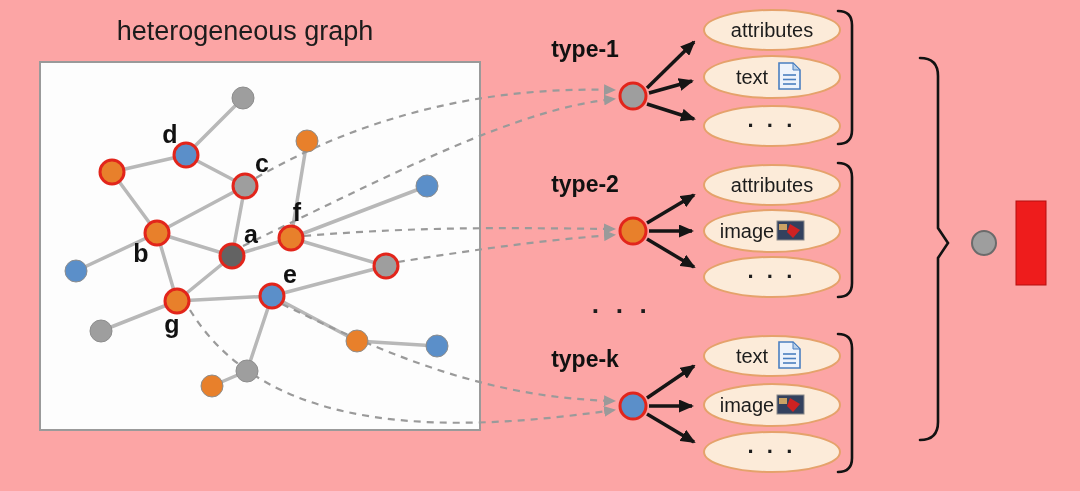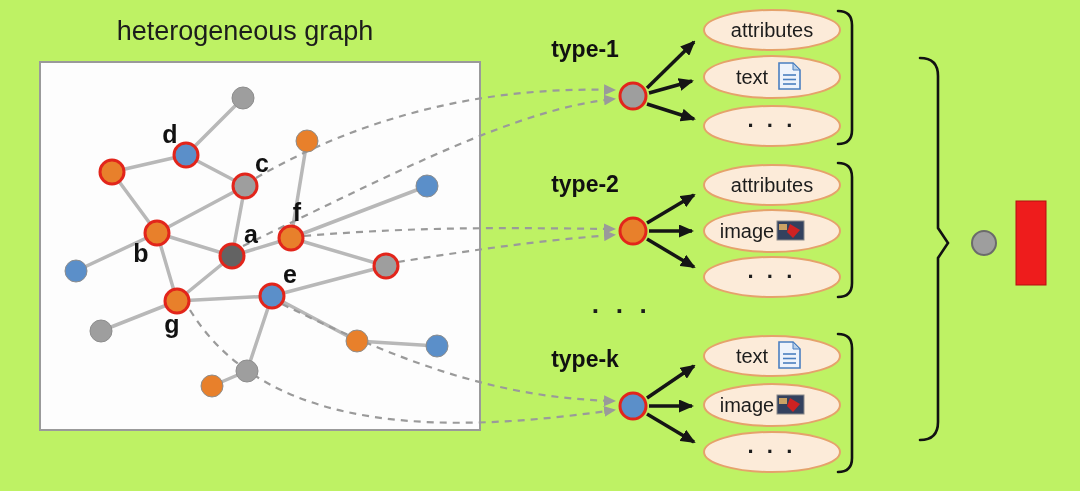--- a/index.html
+++ b/index.html
@@ -2,21 +2,21 @@
 <html style="--node_gray: #9e9e9e; --node_dark_gray: #636363; --node_orange: #e8802b; --node_blue: #5b8fc9; --node_ring_red: #e2251b; --edge_gray: #b8b8b8; --dashed_gray: #9a9a9a; --oval_fill: #fcebd9; --oval_border: #e5a26b; --arrow_black: #151515; --box_border: #9a9a9a; --embedding_red: #ee1c1c;"><head>
 <meta charset="utf-8">
 <style>
   :root{
     --node_gray:#9e9e9e; --node_dark_gray:#636363; --node_orange:#e8802b;
     --node_blue:#5b8fc9; --node_ring_red:#e2251b; --edge_gray:#b8b8b8;
     --dashed_gray:#9a9a9a; --oval_fill:#fcebd9; --oval_border:#e5a26b;
     --arrow_black:#151515; --box_border:#9a9a9a; --embedding_red:#ee1c1c;
   }
   html,body{margin:0;padding:0;background:#ffffff;}
-  .canvas{width:1080px;height:491px;position:relative;background:#bef264;}
+  .canvas{width:1080px;height:491px;position:relative;background:#fca5a5;}
   svg{display:block;font-family:"Liberation Sans","DejaVu Sans",sans-serif;}
   .box{fill:#fdfdfd;stroke:var(--box_border);stroke-width:2;}
   .edge{stroke:var(--edge_gray);stroke-width:3.5;stroke-linecap:round;}
   .dashed{stroke:var(--dashed_gray);stroke-width:2.2;fill:none;stroke-dasharray:7 6;}
   .fill-gray{fill:var(--node_gray);}
   .fill-darkgray{fill:var(--node_dark_gray);}
   .fill-orange{fill:var(--node_orange);}
   .fill-blue{fill:var(--node_blue);}
   .ring{stroke:var(--node_ring_red);stroke-width:3;}
   .plain{stroke:#8d8d8d;stroke-width:1;}

